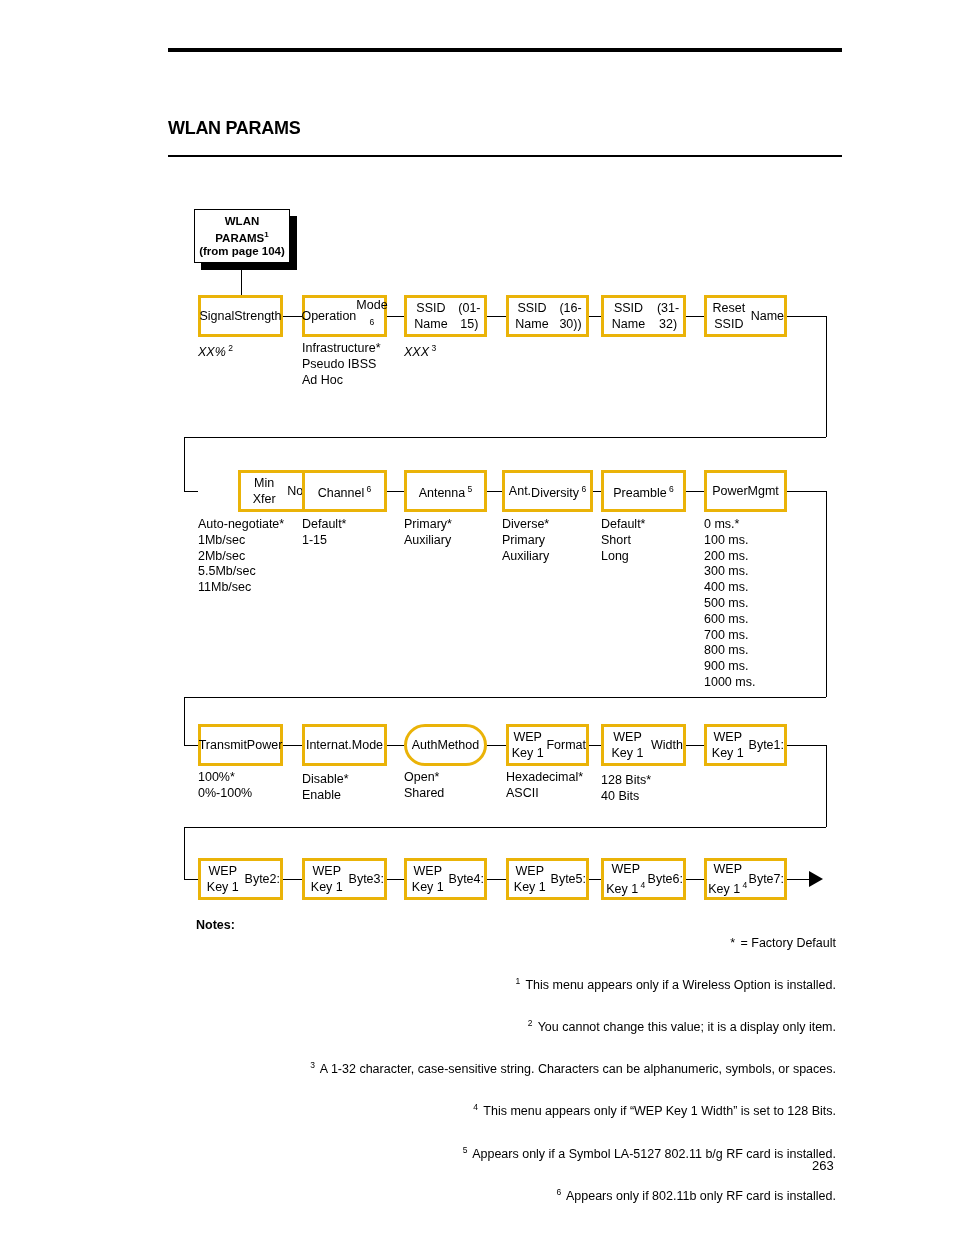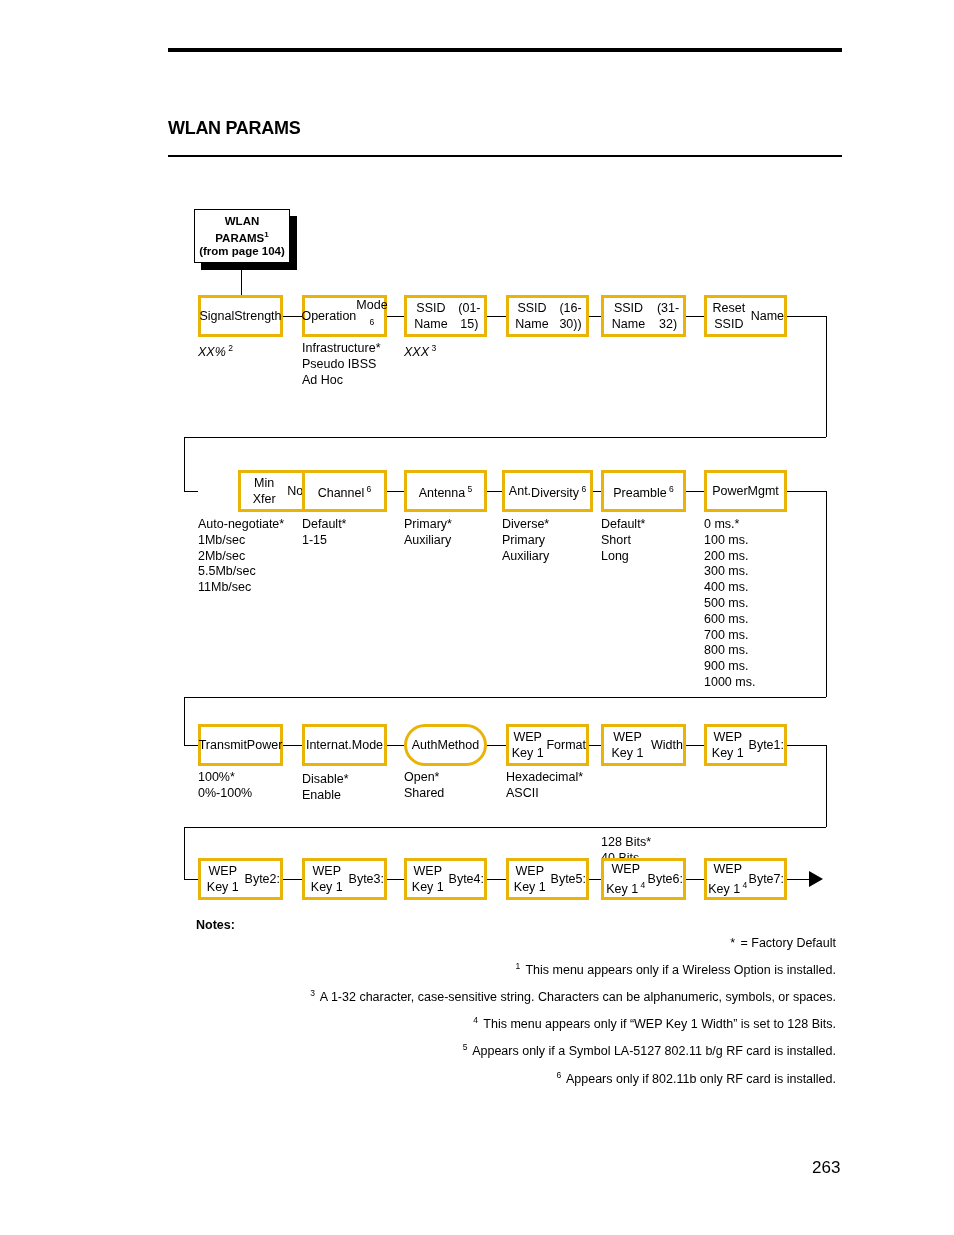--- a/index.html
+++ b/index.html
@@ -39,21 +39,21 @@
     left: 168px;
     top: 155px;
     width: 674px;
     height: 2px;
     background: #000;
   }
   .page-number {
     position: absolute;
     left: 812px;
     top: 1158px;
-    font-size: 17px;
+    font-size: 13px;
   }
 
   
   .chart {
     position: absolute;
     left: 0;
     top: 0;
     width: 954px;
     height: 1235px;
   }
@@ -136,21 +136,21 @@
     font-weight: bold;
     font-size: 12.5px;
     margin-bottom: 3px;
   }
   .note-line {
     margin-bottom: 2px;
     line-height: 16px;
     white-space: nowrap;
     text-align: right;
   }
-  .note-line.spaced { margin-top: 7px; }
+  .note-line.spaced { margin-top: 22px; }
   .note-mark {
     font-size: 8.5px;
     vertical-align: super;
     margin-right: 2px;
   }
   .note-mark.star {
     font-size: 12.5px;
     vertical-align: baseline;
   }
 </style>
@@ -307,21 +307,21 @@
     <div class="line hline" style="left: 589px; top: 745px; width: 12px;"></div>
     <div class="options" style="left: 506px; top: 770px;">
       <div><span>Hexadecimal*</span></div>
       <div><span>ASCII</span></div>
     </div>
     <div class="node" style="left: 601px; top: 724px; width: 85px; height: 42px;">
       <div>WEP Key 1</div>
       <div>Width</div>
     </div>
     <div class="line hline" style="left: 686px; top: 745px; width: 18px;"></div>
-    <div class="options" style="left: 601px; top: 794px; margin-top: 41px;">
+    <div class="options" style="left: 601px; top: 732px; margin-top: 41px;">
       <div><span>128 Bits*</span></div>
       <div><span>40 Bits</span></div>
     </div>
     <div class="node" style="left: 704px; top: 724px; width: 83px; height: 42px;">
       <div>WEP Key 1</div>
       <div>Byte1:</div>
     </div>
     <div class="node" style="left: 198px; top: 858px; width: 85px; height: 42px;">
       <div>WEP Key 1</div>
       <div>Byte2:</div>
@@ -368,18 +368,19 @@
     <div class="line hline" style="left: 184px; top: 879px; width: 14px;"></div>
     <div class="line hline" style="left: 787px; top: 879px; width: 24px;"></div>
     <div class="arrow-head" style="left: 809px; top: 871px;"></div>
   </div>
 
 <div class="notes">
   <div class="notes-title">Notes:</div>
   <div id="notes-list">
       <div class="note-line"><span class="note-mark star">*</span><span> = Factory Default</span></div>
       <div class="note-line spaced"><span class="note-mark">1</span><span> This menu appears only if a Wireless Option is installed.</span></div>
+      <div class="note-line spaced"><span class="note-mark">2</span><span> You cannot change this value; it is a display only item.</span></div>
       <div class="note-line spaced"><span class="note-mark">3</span><span> A 1-32 character, case-sensitive string. Characters can be alphanumeric, symbols, or spaces.</span></div>
       <div class="note-line spaced"><span class="note-mark">4</span><span> This menu appears only if “WEP Key 1 Width” is set to 128 Bits.</span></div>
       <div class="note-line spaced"><span class="note-mark">5</span><span> Appears only if a Symbol LA-5127 802.11 b/g RF card is installed.</span></div>
       <div class="note-line spaced"><span class="note-mark">6</span><span> Appears only if 802.11b only RF card is installed.</span></div>
     </div>
 </div>
 
 </body></html>

